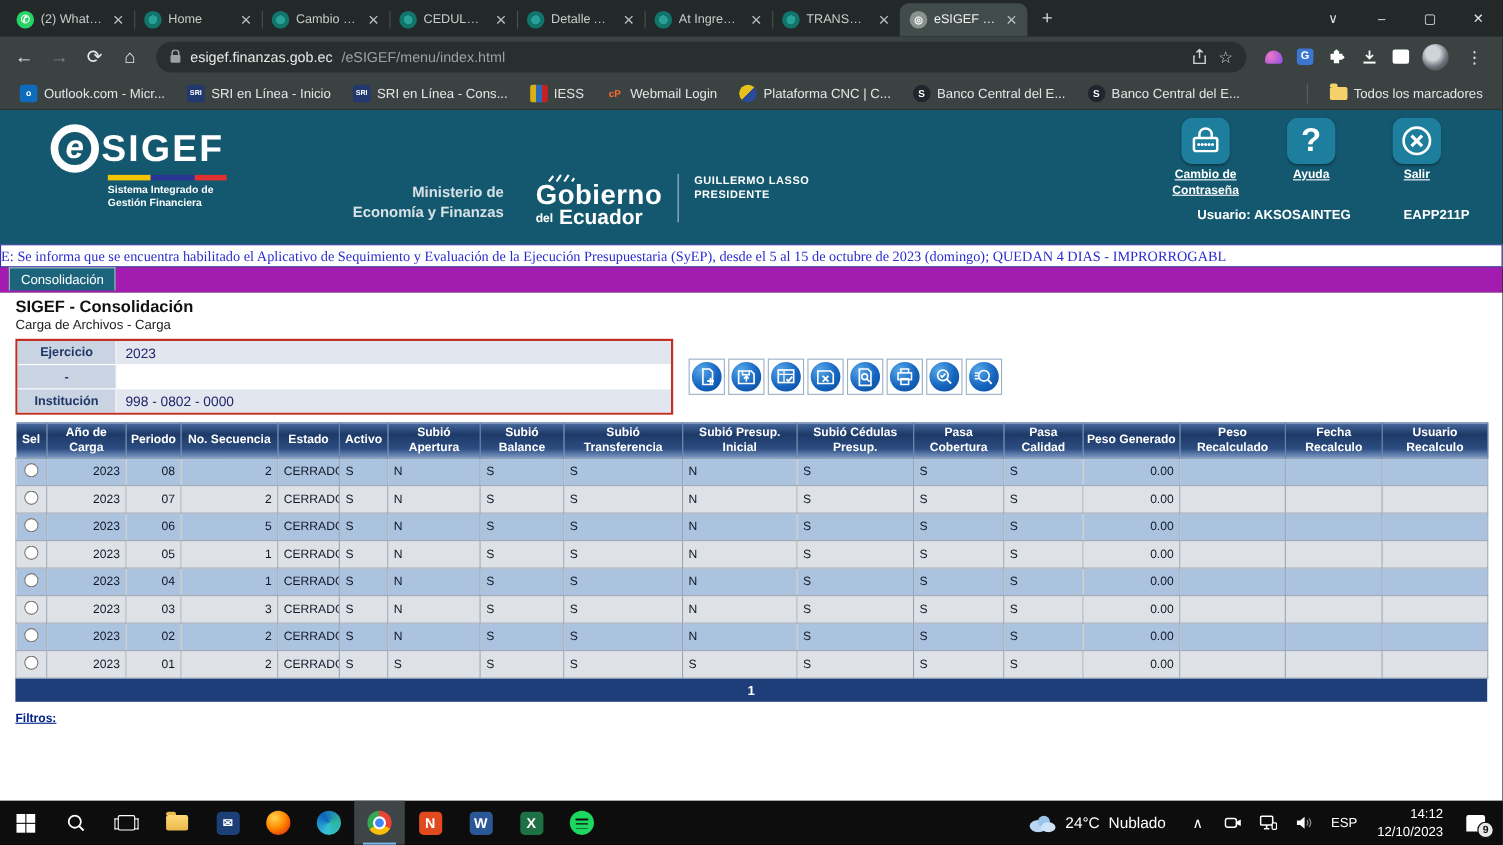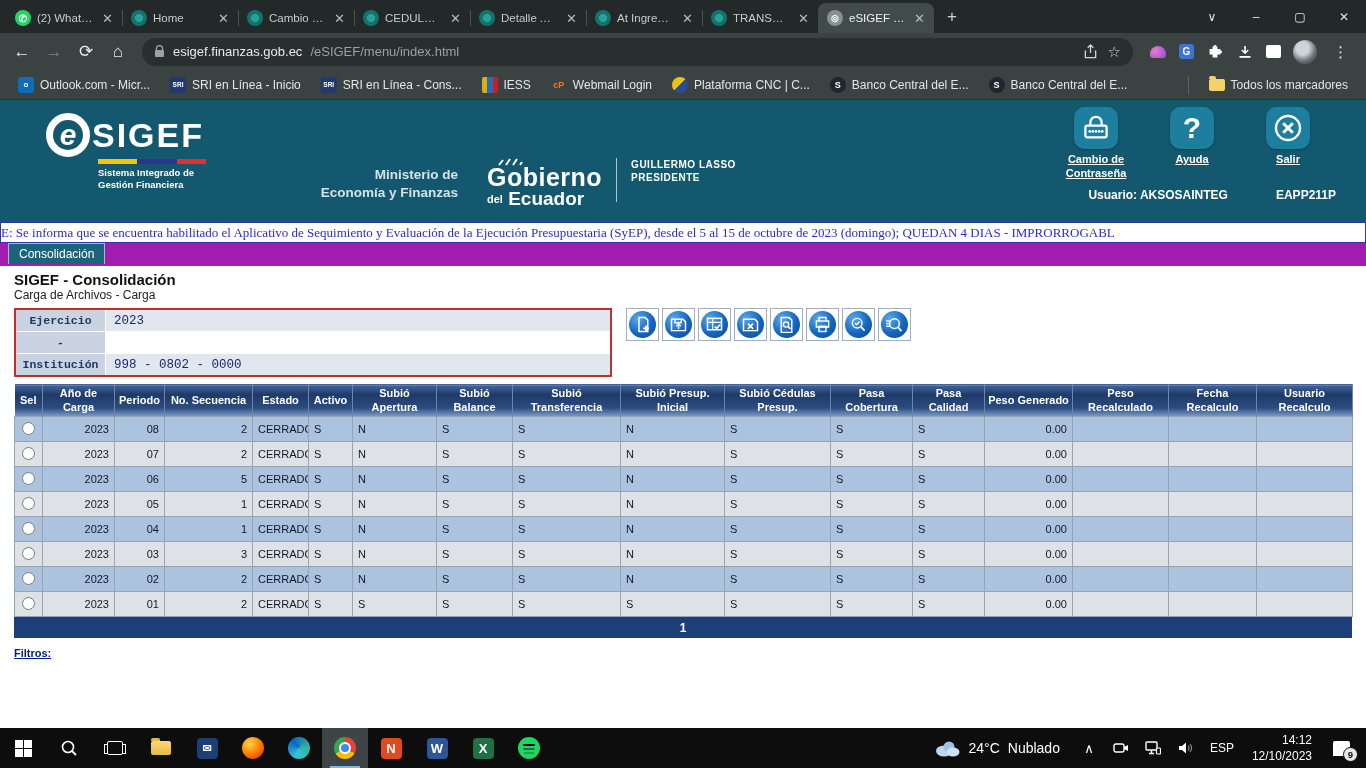--- a/index.html
+++ b/index.html
@@ -96,21 +96,21 @@
 
   
   .navtabs { height:23px; background:#a21caf; display:flex; align-items:flex-start; }
   .navtab { margin-left:8px; padding:3px 10px 3px; font-size:12px; color:#fff; background:#1c647c; background:#1c647c;
             border:1px solid #a8bec6; border-bottom:none; }
 
   
   .content { flex:1; background:#ffffff; padding:5px 14px 0; overflow:hidden; }
   .pg-title { font-size:15px; font-weight:bold; color:#111; }
   .pg-sub { font-size:12px; color:#222; margin-bottom:6px; }
-  .form-row { display:flex; align-items:flex-start; gap:14px;font-family:Liberation Mono, monospace; }
+  .form-row { display:flex; align-items:center; gap:14px; }
   .form-panel { width:598px; border:2px solid #c03026; background:#fff; }
   .fp-row { display:grid; grid-template-columns:90px 1fr; border-bottom:1px solid #fff; }
   .fp-row:last-child { border-bottom:none; }
   .fp-label { background:#c9d3e1; color:#1f3868; font-weight:bold; font-size:11.5px; display:flex; align-items:center; justify-content:center; height:21px; border-right:1px solid #fff; }
   .fp-value { background:#e2e6ee; color:#20246a; font-size:12.5px; display:flex; align-items:center; padding-left:8px; height:21px; }
   .action-strip { display:flex; gap:3px; }
   .act-btn { width:33px; height:33px; background:#fff; border:1px solid #9ab0c4; display:flex; align-items:center; justify-content:center; }
   .act-circle { width:27px; height:27px; border-radius:50%;
                 background:radial-gradient(circle at 32% 28%, #57a8e8, #1565c0 55%, #0a4a96);
                 display:flex; align-items:center; justify-content:center; }

